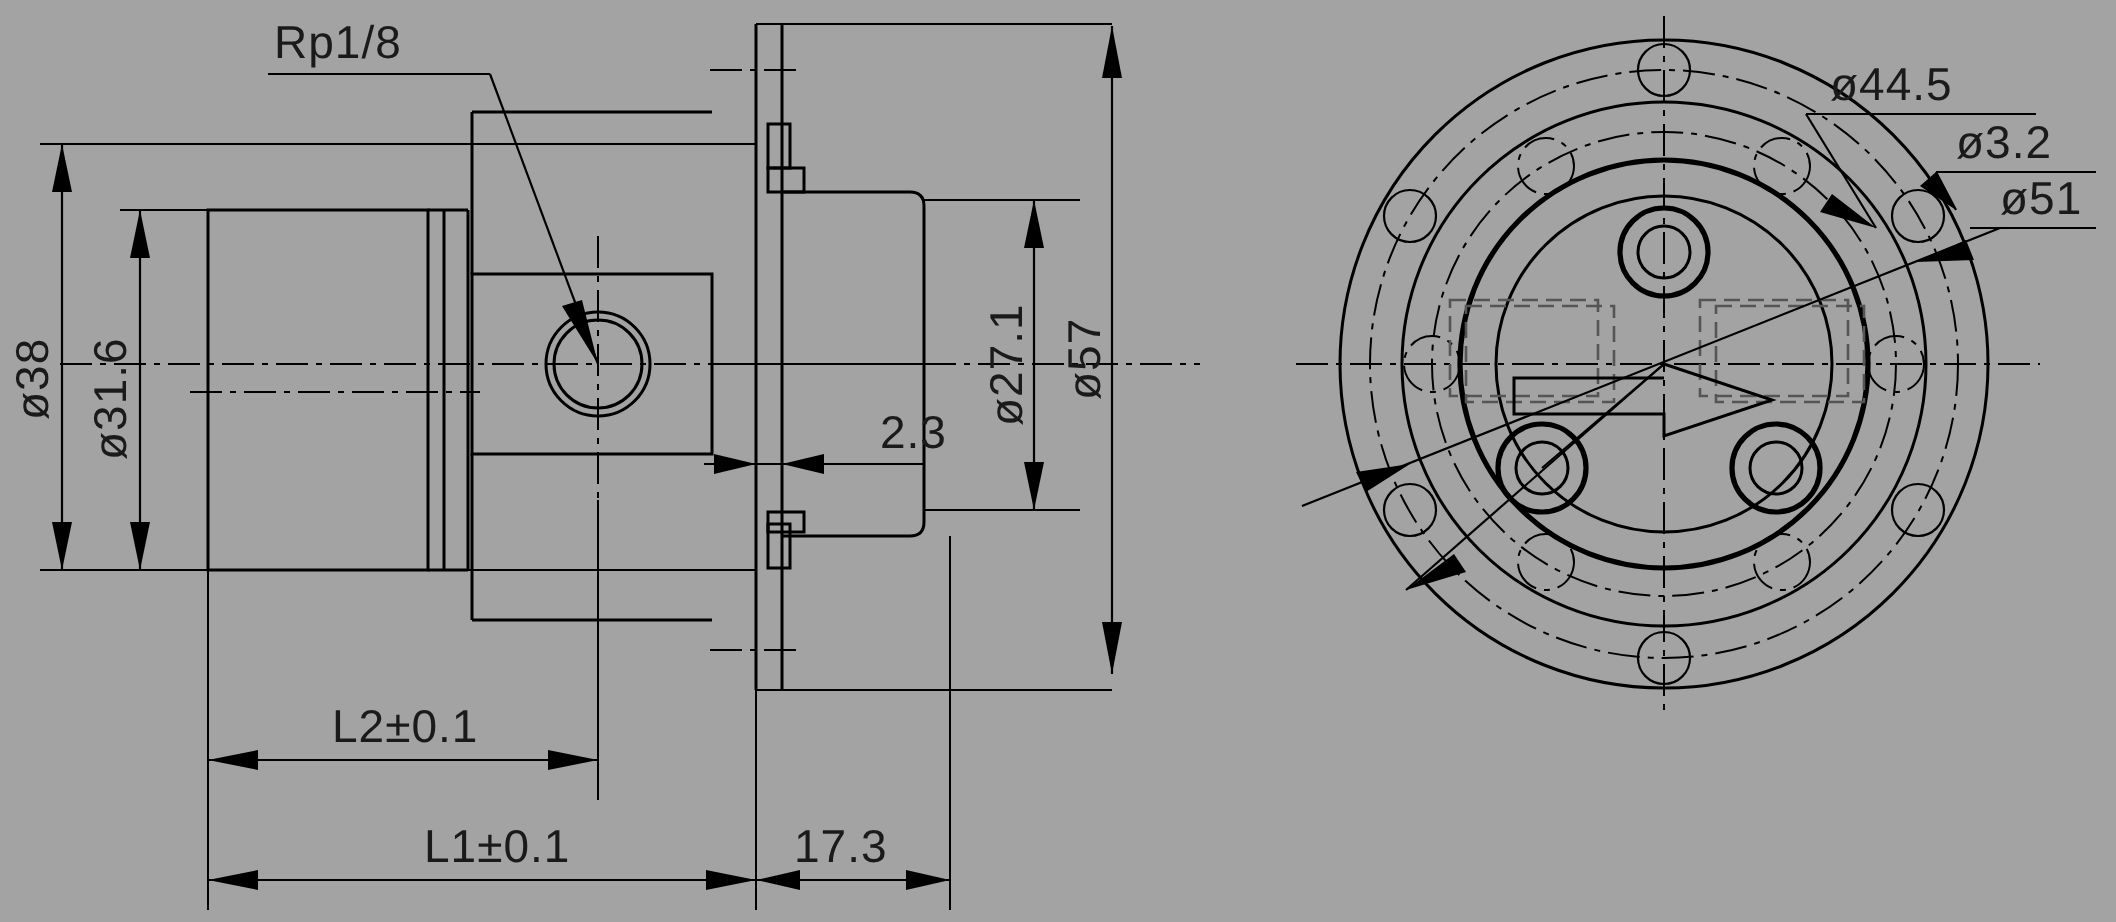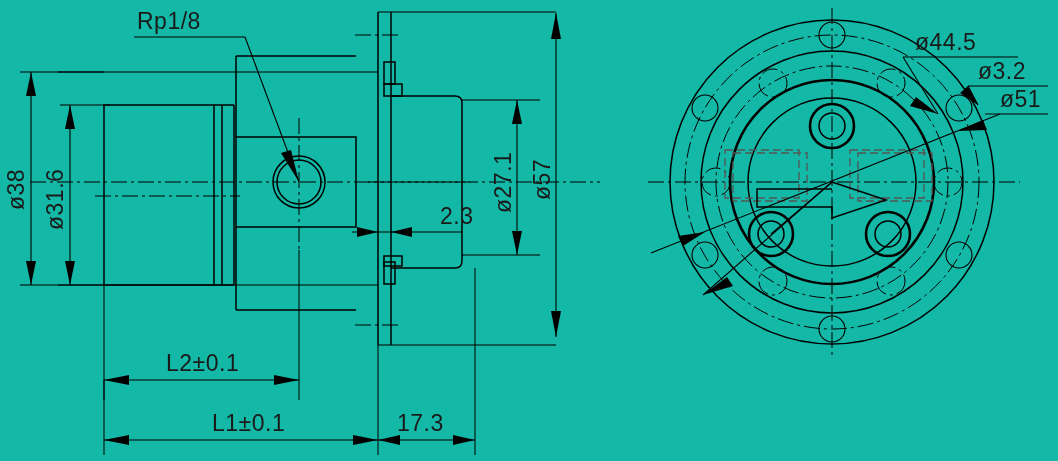--- a/index.html
+++ b/index.html
@@ -4,21 +4,21 @@
 <style>
   html, body {
     margin: 0;
     padding: 0;
     background: #ffffff;
   }
   #drawing-root {
     position: relative;
     width: 1058px;
     height: 461px;
-    background: #14b8a6;
+    background: #a3a3a3;
     font-family: "Liberation Sans", sans-serif;
     overflow: hidden;
   }
   svg#tech-drawing {
     display: block;
     width: 1058px;
     height: 461px;
   }
   .solid      { fill: none; stroke: #000000; stroke-width: 1.5; }
   .solid-thin { fill: none; stroke: #000000; stroke-width: 1.1; }

